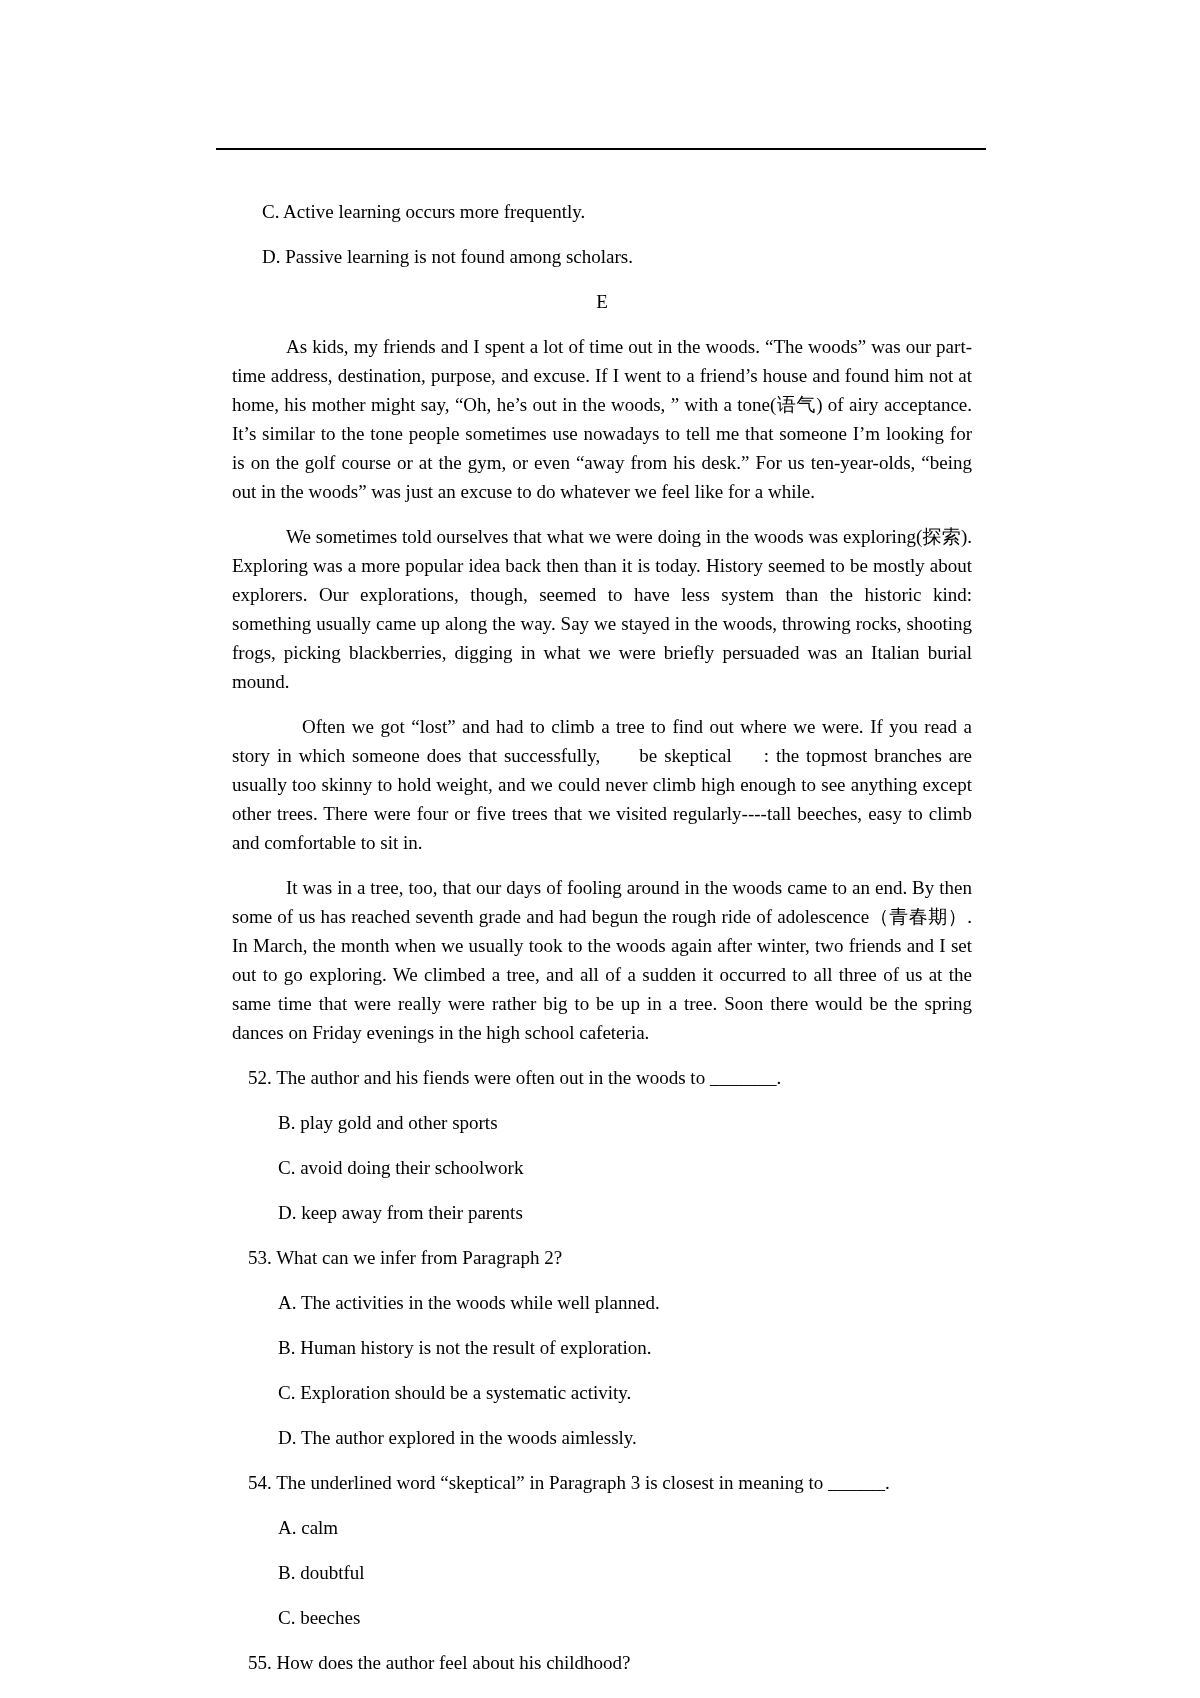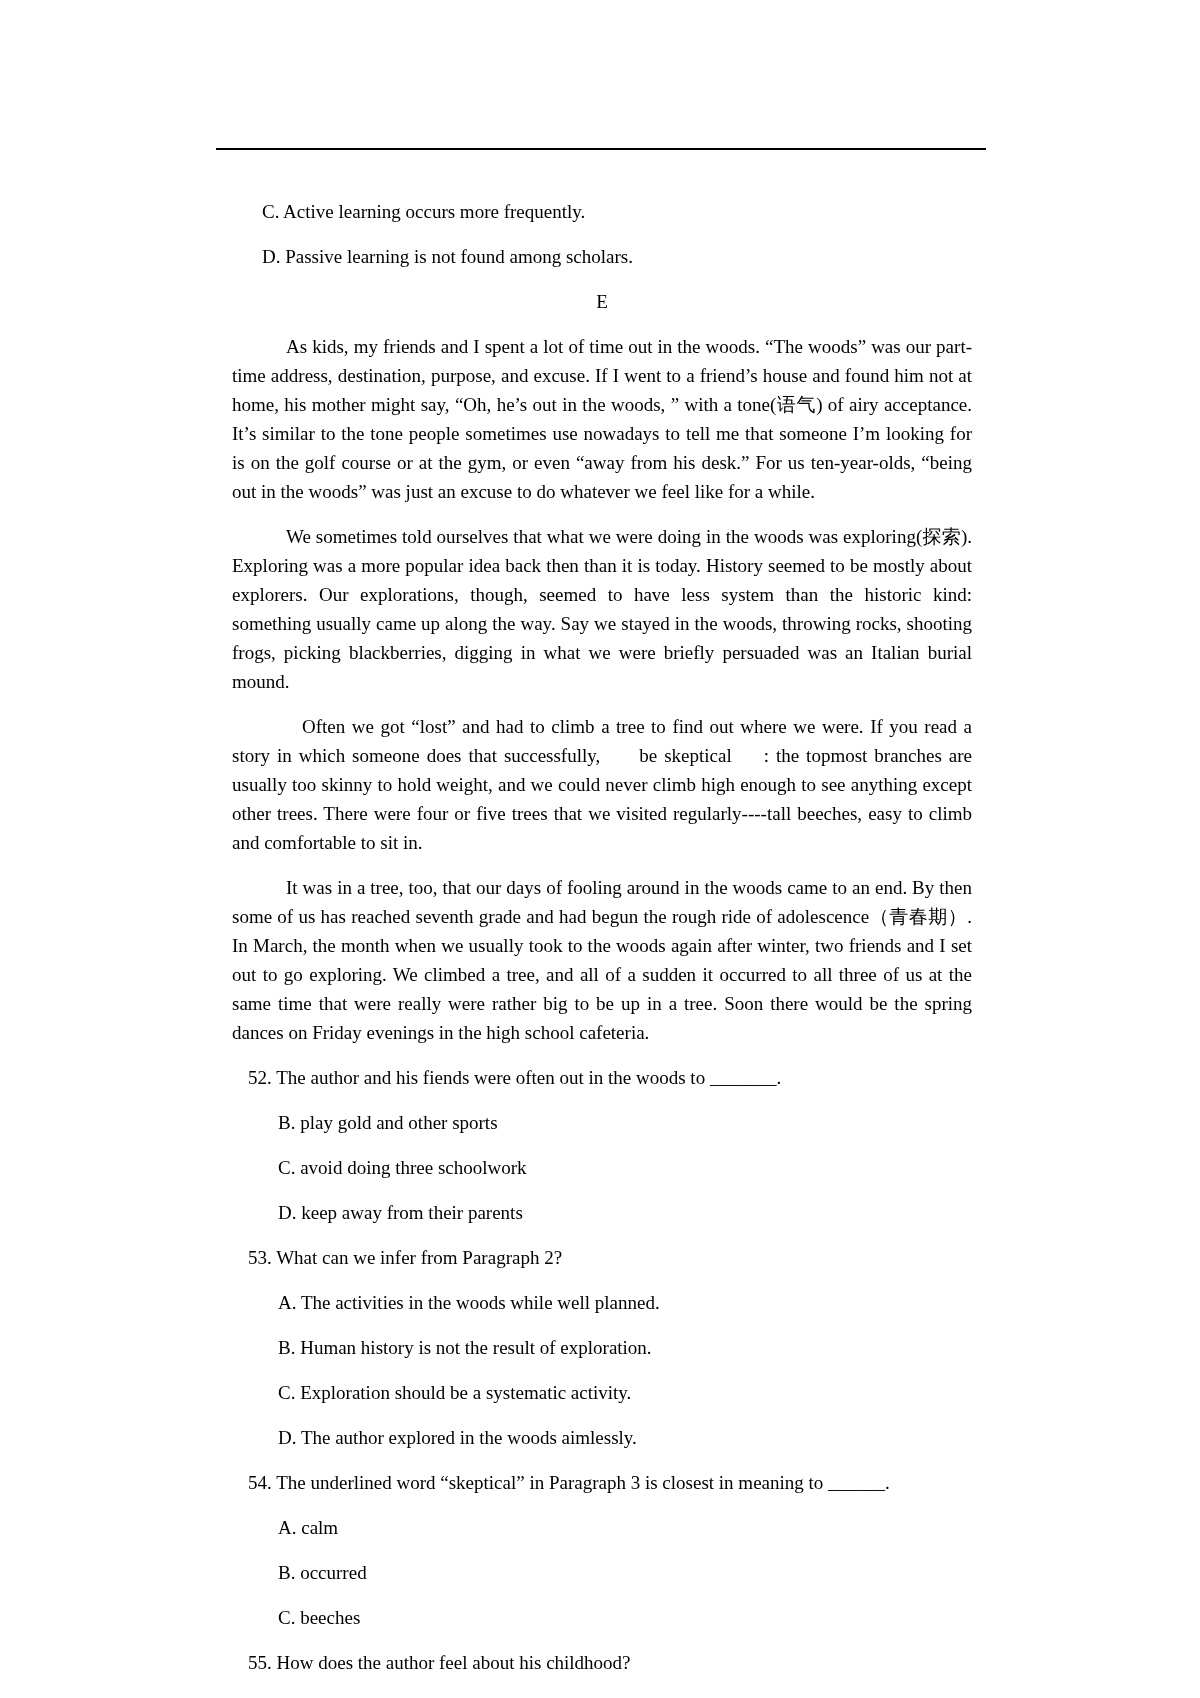--- a/index.html
+++ b/index.html
@@ -62,36 +62,36 @@
   <div class="section-label">E</div>
 
   <p class="para">As kids, my friends and I spent a lot of time out in the woods. “The woods” was our part-time address, destination, purpose, and excuse. If I went to a friend’s house and found him not at home, his mother might say, “Oh, he’s out in the woods, ” with a tone(语气) of airy acceptance. It’s similar to the tone people sometimes use nowadays to tell me that someone I’m looking for is on the golf course or at the gym, or even “away from his desk.” For us ten-year-olds, “being out in the woods” was just an excuse to do whatever we feel like for a while.</p>
   <p class="para">We sometimes told ourselves that what we were doing in the woods was exploring(探索). Exploring was a more popular idea back then than it is today. History seemed to be mostly about explorers. Our explorations, though, seemed to have less system than the historic kind: something usually came up along the way. Say we stayed in the woods, throwing rocks, shooting frogs, picking blackberries, digging in what we were briefly persuaded was an Italian burial mound.</p>
   <p class="para"><span>Often we got “lost” and had to climb a tree to find out where we were. If you read a story in which someone does that successfully, </span><span class="underlined">be skeptical</span><span>: the topmost branches are usually too skinny to hold weight, and we could never climb high enough to see anything except other trees. There were four or five trees that we visited regularly----tall beeches, easy to climb and comfortable to sit in.</span></p>
   <p class="para">It was in a tree, too, that our days of fooling around in the woods came to an end. By then some of us has reached seventh grade and had begun the rough ride of adolescence（青春期）. In March, the month when we usually took to the woods again after winter, two friends and I set out to go exploring. We climbed a tree, and all of a sudden it occurred to all three of us at the same time that were really were rather big to be up in a tree. Soon there would be the spring dances on Friday evenings in the high school cafeteria.</p>
 
   <div class="question">
     <div class="question-stem">52. The author and his fiends were often out in the woods to _______.</div>
     <div class="question-option">B. play gold and other sports</div>
-    <div class="question-option">C. avoid doing three schoolwork</div>
+    <div class="question-option">C. avoid doing their schoolwork</div>
     <div class="question-option">D. keep away from their parents</div>
   </div>
 
   <div class="question">
     <div class="question-stem">53. What can we infer from Paragraph 2?</div>
     <div class="question-option">A. The activities in the woods while well planned.</div>
     <div class="question-option">B. Human history is not the result of exploration.</div>
     <div class="question-option">C. Exploration should be a systematic activity.</div>
     <div class="question-option">D. The author explored in the woods aimlessly.</div>
   </div>
 
   <div class="question">
     <div class="question-stem">54. The underlined word “skeptical” in Paragraph 3 is closest in meaning to ______.</div>
     <div class="question-option">A. calm</div>
-    <div class="question-option">B. occurred</div>
+    <div class="question-option">B. doubtful</div>
     <div class="question-option">C. beeches</div>
   </div>
 
   <div class="question">
     <div class="question-stem">55. How does the author feel about his childhood?</div>
     <div class="question-option">A. There but short.</div>
     <div class="question-option">B. Lonely but memorable.</div>
     <div class="question-option">D. Long and unforgettable.</div>
   </div>
 

